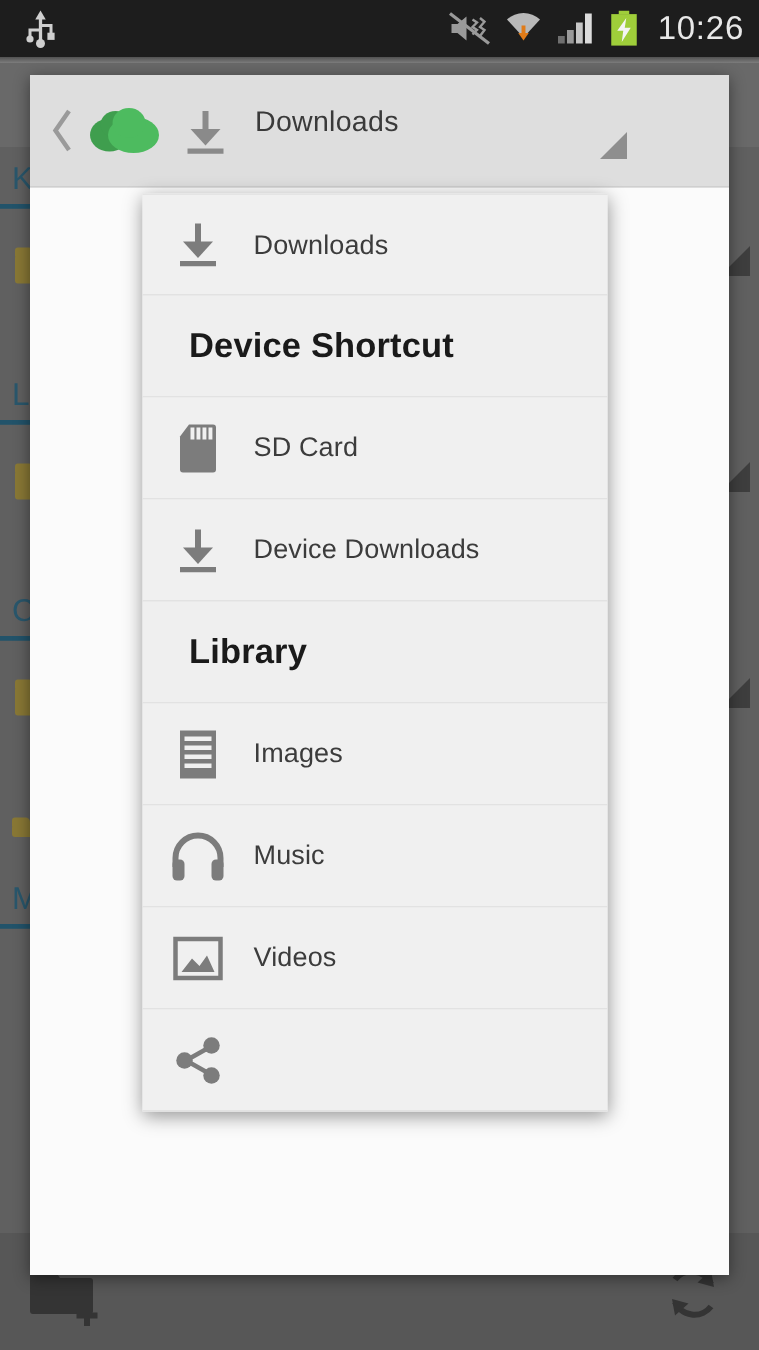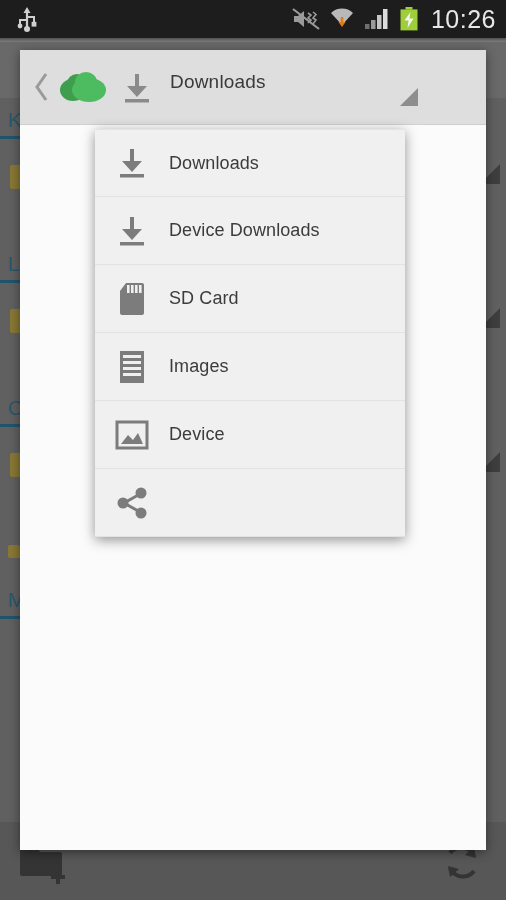--- a/index.html
+++ b/index.html
@@ -12,21 +12,21 @@
   .screen{position:relative;width:506px;height:900px;overflow:hidden;background:#7d7d7d;}
 
   
   .statusbar{
     position:absolute;left:0;top:0;width:506px;height:38px;
     background:#1d1d1d;display:flex;align-items:center;
   }
   .sb-left{position:absolute;left:16px;top:6px;}
   .sb-right{position:absolute;right:10px;top:0;height:38px;display:flex;align-items:center;gap:9px;}
   .sb-clock{
-    color:#e8e8e8;font-size:25px;letter-spacing:0.5px;line-height:1;
+    color:#e8e8e8;font-size:22px;letter-spacing:0.5px;line-height:1;
     font-family:"Liberation Sans", sans-serif;padding-left:3px;
   }
   .sb-shadow{position:absolute;left:0;top:38px;width:506px;height:4px;
     background:linear-gradient(to bottom,rgba(0,0,0,0.35),rgba(0,0,0,0));}
 
   
   .bg-app{position:absolute;left:0;top:42px;width:506px;height:858px;background:#7d7d7d;}
   .bg-header{position:absolute;left:0;top:0;width:506px;height:56px;background:#8a8a8a;}
   .bg-hdr-chev{position:absolute;left:18px;top:14px;}
   .bg-hdr-cloud{position:absolute;left:44px;top:16px;}
@@ -209,69 +209,85 @@
       <div class="mi-icon">
         <svg class="ic" width="34" height="32" viewBox="0 0 34 32">
           <path d="M17 2 V17" stroke="#7c7c7c" stroke-width="4" fill="none"></path>
           <path d="M7 14 L17 25 L27 14 Z" fill="#7c7c7c"></path>
           <rect x="5" y="27" width="24" height="3.5" fill="#7c7c7c"></rect>
         </svg>
       </div>
       <div class="mi-label">Downloads</div>
     </div>
 
-
-    <div class="menu-item">
-      <div class="mi-icon">
-        <svg class="ic" width="34" height="32" viewBox="0 0 34 32">
-          <path d="M17 2 V17" stroke="#7c7c7c" stroke-width="4" fill="none"></path>
-          <path d="M7 14 L17 25 L27 14 Z" fill="#7c7c7c"></path>
-          <rect x="5" y="27" width="24" height="3.5" fill="#7c7c7c"></rect>
-        </svg>
-      </div>
-      <div class="mi-label">Device Downloads</div>
+    <div class="menu-header">
+      <span>Device Shortcut</span>
     </div>
 
     <div class="menu-item">
       <div class="mi-icon">
         <svg class="ic" width="26" height="34" viewBox="0 0 26 34">
           <path d="M7 1 h16 a2 2 0 0 1 2 2 v28 a2 2 0 0 1 -2 2 h-20 a2 2 0 0 1 -2 -2 v-22 z" fill="#7c7c7c"></path>
           <rect x="8" y="3" width="2.6" height="8" fill="#f0f0f0"></rect>
           <rect x="12" y="3" width="2.6" height="8" fill="#f0f0f0"></rect>
           <rect x="16" y="3" width="2.6" height="8" fill="#f0f0f0"></rect>
           <rect x="20" y="3" width="2.6" height="8" fill="#f0f0f0"></rect>
         </svg>
       </div>
       <div class="mi-label">SD Card</div>
     </div>
 
+    <div class="menu-item">
+      <div class="mi-icon">
+        <svg class="ic" width="34" height="32" viewBox="0 0 34 32">
+          <path d="M17 2 V17" stroke="#7c7c7c" stroke-width="4" fill="none"></path>
+          <path d="M7 14 L17 25 L27 14 Z" fill="#7c7c7c"></path>
+          <rect x="5" y="27" width="24" height="3.5" fill="#7c7c7c"></rect>
+        </svg>
+      </div>
+      <div class="mi-label">Device Downloads</div>
+    </div>
+
+    <div class="menu-header">
+      <span>Library</span>
+    </div>
 
     <div class="menu-item">
       <div class="mi-icon">
         <svg class="ic" width="28" height="34" viewBox="0 0 28 34">
           <rect x="2" y="1" width="24" height="32" fill="#7c7c7c"></rect>
           <rect x="5" y="5" width="18" height="3" fill="#f0f0f0"></rect>
           <rect x="5" y="11" width="18" height="3" fill="#f0f0f0"></rect>
           <rect x="5" y="17" width="18" height="3" fill="#f0f0f0"></rect>
           <rect x="5" y="23" width="18" height="3" fill="#f0f0f0"></rect>
         </svg>
       </div>
       <div class="mi-label">Images</div>
     </div>
 
+    <div class="menu-item">
+      <div class="mi-icon">
+        <svg class="ic" width="38" height="34" viewBox="0 0 38 34">
+          <path d="M4 24 V18 A15 15 0 0 1 34 18 V24" fill="none" stroke="#7c7c7c" stroke-width="4"></path>
+          <rect x="2" y="19" width="8" height="14" rx="3" fill="#7c7c7c"></rect>
+          <rect x="28" y="19" width="8" height="14" rx="3" fill="#7c7c7c"></rect>
+        </svg>
+      </div>
+      <div class="mi-label">Music</div>
+    </div>
 
 
     <div class="menu-item">
       <div class="mi-icon">
         <svg class="ic" width="34" height="32" viewBox="0 0 34 32">
           <rect x="2" y="3" width="30" height="26" fill="none" stroke="#7c7c7c" stroke-width="3"></rect>
           <path d="M6 25 L13 16 L18 21 L23 14 L28 25 Z" fill="#7c7c7c"></path>
         </svg>
       </div>
-      <div class="mi-label">Device</div>
+      <div class="mi-label">Videos</div>
     </div>
 
 
     <div class="menu-item">
       <div class="mi-icon">
         <svg class="ic" width="34" height="32" viewBox="0 0 34 32">
           <path d="M9 16 L25 7 M9 16 L25 25" stroke="#7c7c7c" stroke-width="3" fill="none"></path>
           <circle cx="8" cy="16" r="5.5" fill="#7c7c7c"></circle>
           <circle cx="26" cy="6" r="5.5" fill="#7c7c7c"></circle>
           <circle cx="26" cy="26" r="5.5" fill="#7c7c7c"></circle>

